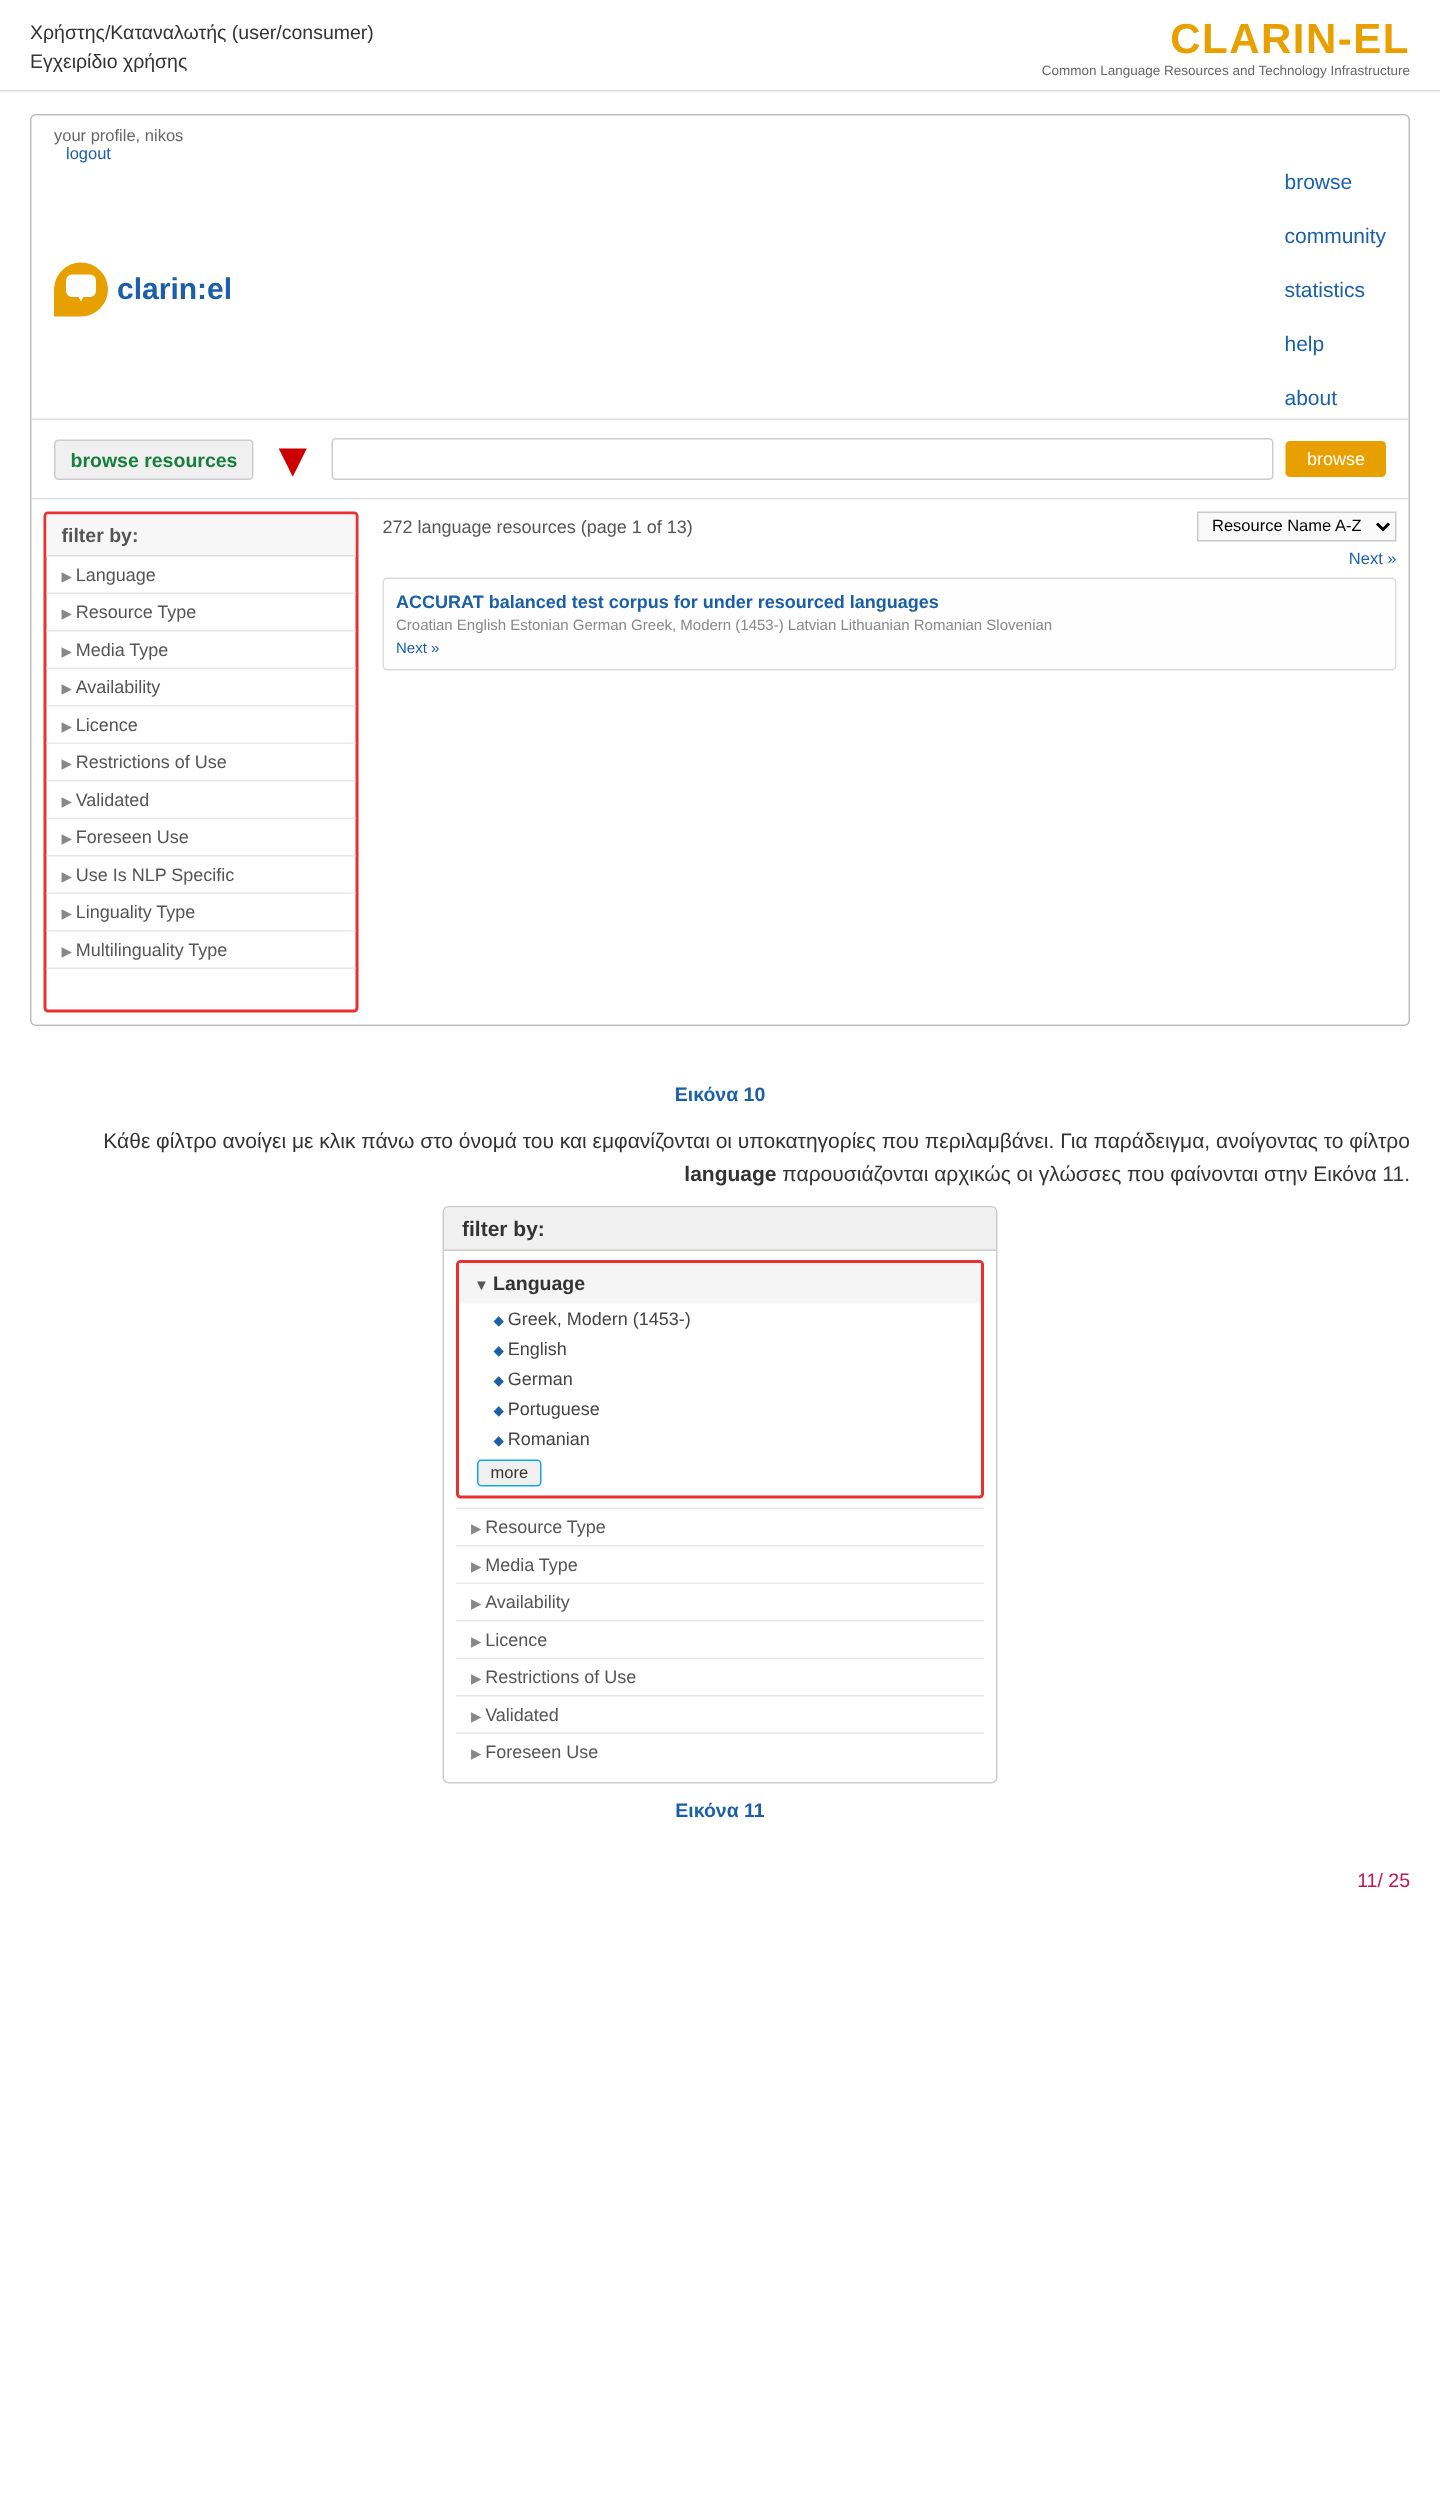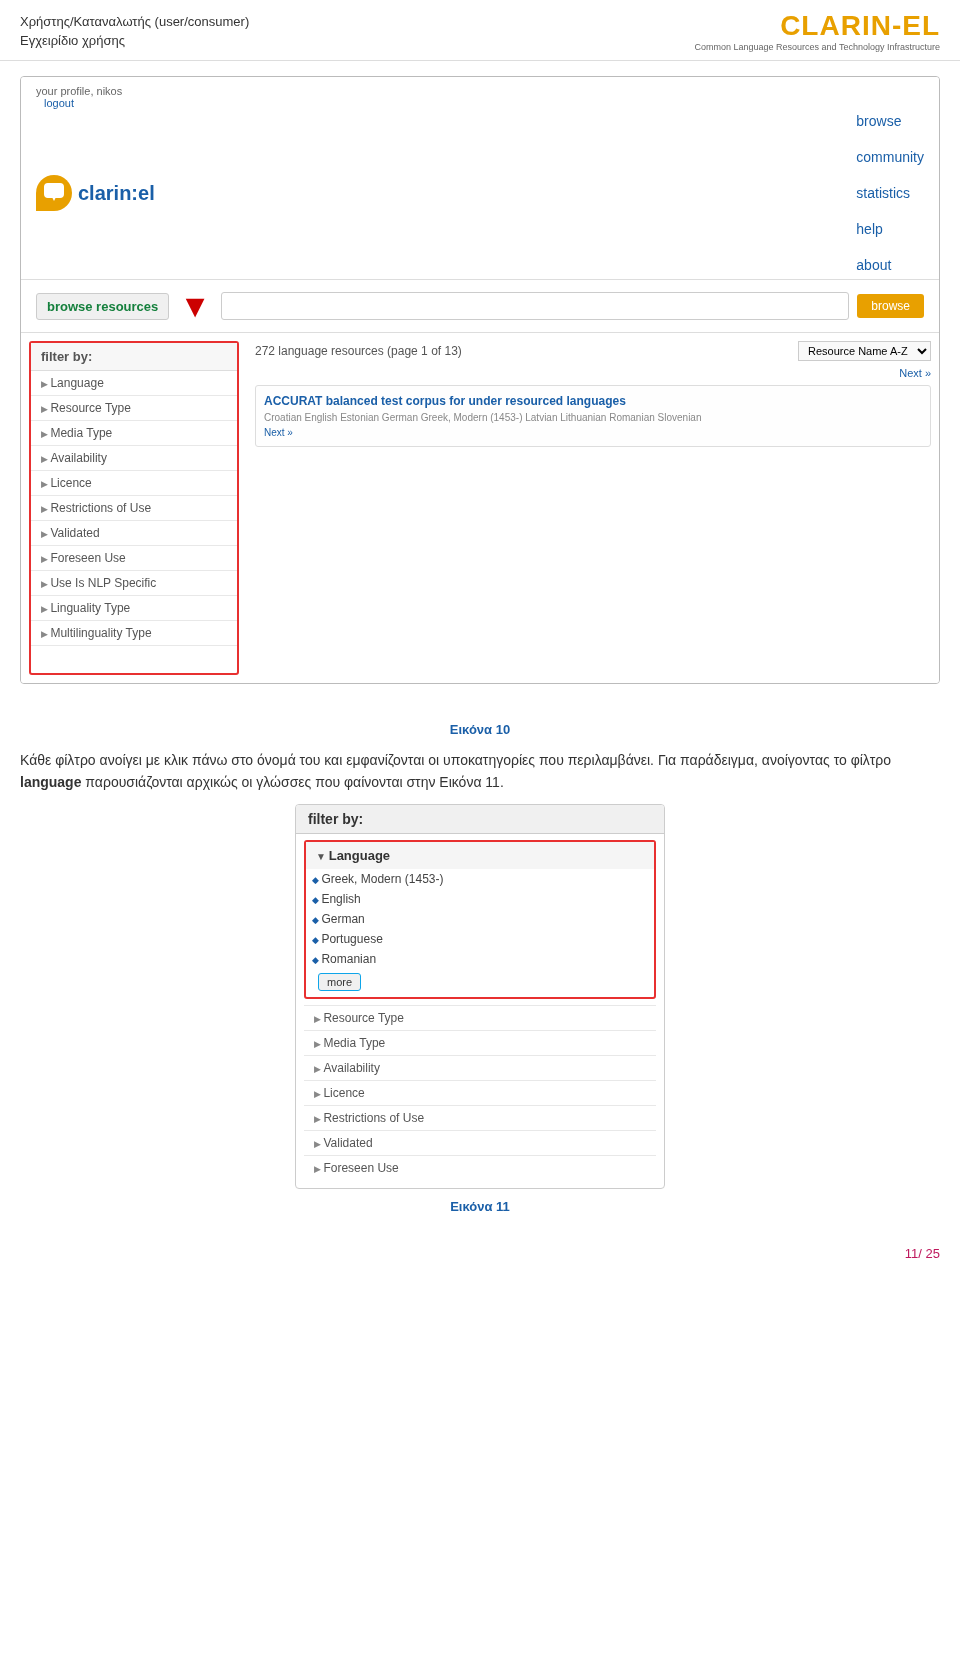--- a/index.html
+++ b/index.html
@@ -250,20 +250,21 @@
       color: #1a5fa8;
       font-size: 13px;
       font-weight: bold;
       margin: 8px 0 12px 0;
     }
     .body-text {
       font-size: 14px;
       color: #333;
       line-height: 1.6;
       margin-bottom: 0;
+      text-align: right;
     }
     .body-text strong {
       font-weight: bold;
     }
 
     
     .filter-box-2 {
       margin: 10px auto;
       width: 370px;
       border: 1px solid #ccc;
@@ -291,21 +292,21 @@
       font-weight: bold;
       color: #333;
       cursor: pointer;
     }
     .filter-box-2-language-header::before {
       content: "▼ ";
       font-size: 10px;
       color: #555;
     }
     .filter-box-2-lang-item {
-      padding: 3px 6px;
+      padding: 3px 23px;
       font-size: 12px;
       color: #444;
     }
     .filter-box-2-lang-item::before {
       content: "◆ ";
       font-size: 9px;
       color: #1a5fa8;
     }
     .more-btn {
       display: inline-block;

